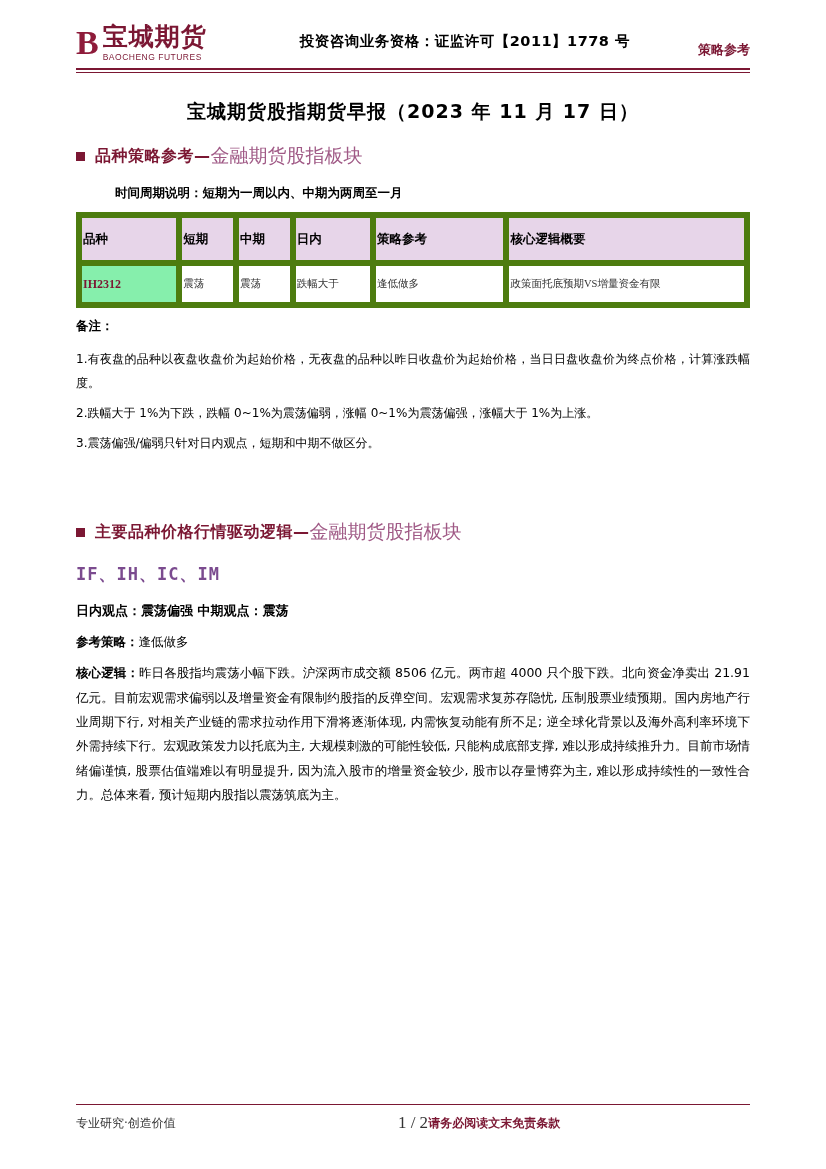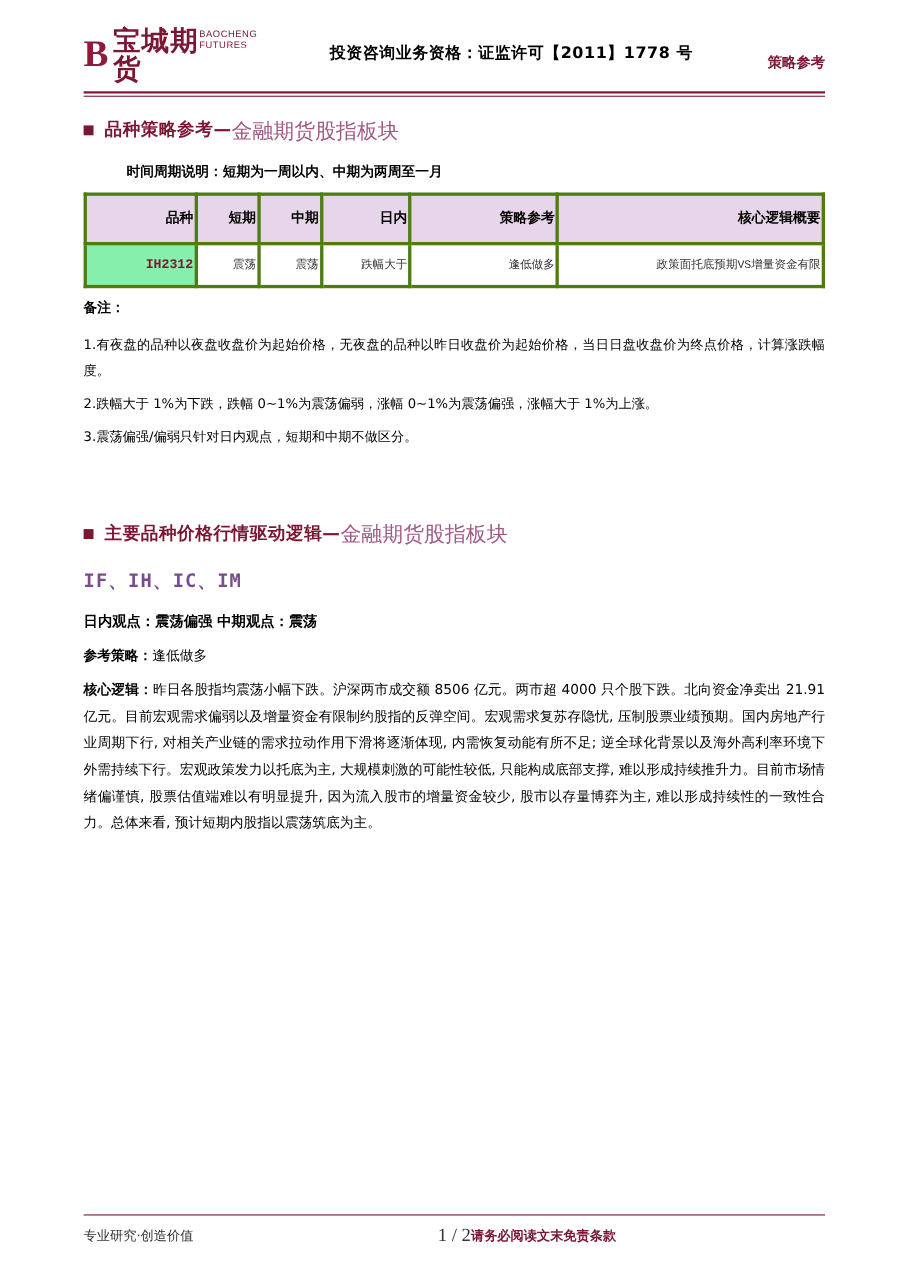--- a/index.html
+++ b/index.html
@@ -39,21 +39,21 @@
   .logo-mark {
     font-family: "Liberation Serif", serif;
     font-size: 34px;
     color: #8e1b3a;
     font-weight: bold;
     line-height: 1;
     margin-right: 4px;
   }
   .logo-text {
     display: flex;
-    flex-direction: row;
+    flex-direction: column;
     justify-content: center;
   }
   .logo-cn {
     font-size: 25px;
     font-weight: bold;
     color: #7b1733;
     letter-spacing: 1px;
     line-height: 1.05;
     font-family: "DejaVu Sans", sans-serif;
   }
@@ -135,23 +135,23 @@
     padding-left: 39px;
   }
 
   
   table.strategy {
     border-collapse: collapse;
     width: 100%;
     table-layout: fixed;
   }
   table.strategy th, table.strategy td {
-    border: 3px solid #4d7c0f;
-    text-align: right;
-    font-family: Liberation Mono, monospace;
+    border: 6px solid #4d7c0f;
+    text-align: left;
+    font-family: Liberation Serif, serif;
   }
   table.strategy th {
     background: #e7d5e9;
     font-size: 12.5px;
     font-weight: bold;
     height: 40px;
     color: #000;
   }
   table.strategy td {
     height: 34px;
@@ -263,20 +263,21 @@
         <div class="logo-cn">宝城期货</div>
         <div class="logo-en">BAOCHENG FUTURES</div>
       </div>
     </div>
     <div class="header-center">投资咨询业务资格：证监许可【2011】1778 号</div>
     <div class="header-right">策略参考</div>
   </div>
   <hr class="header-rule">
   <hr class="header-rule thin">
 
+  <div class="doc-title">宝城期货股指期货早报（2023 年 11 月 17 日）</div>
 
   <div class="section-head">
     <span class="bullet-square"></span>
     <span class="title-strong">品种策略参考—</span>
     <span class="title-light">金融期货股指板块</span>
   </div>
 
   <div class="note-line">时间周期说明：短期为一周以内、中期为两周至一月</div>
 
   <table class="strategy">

